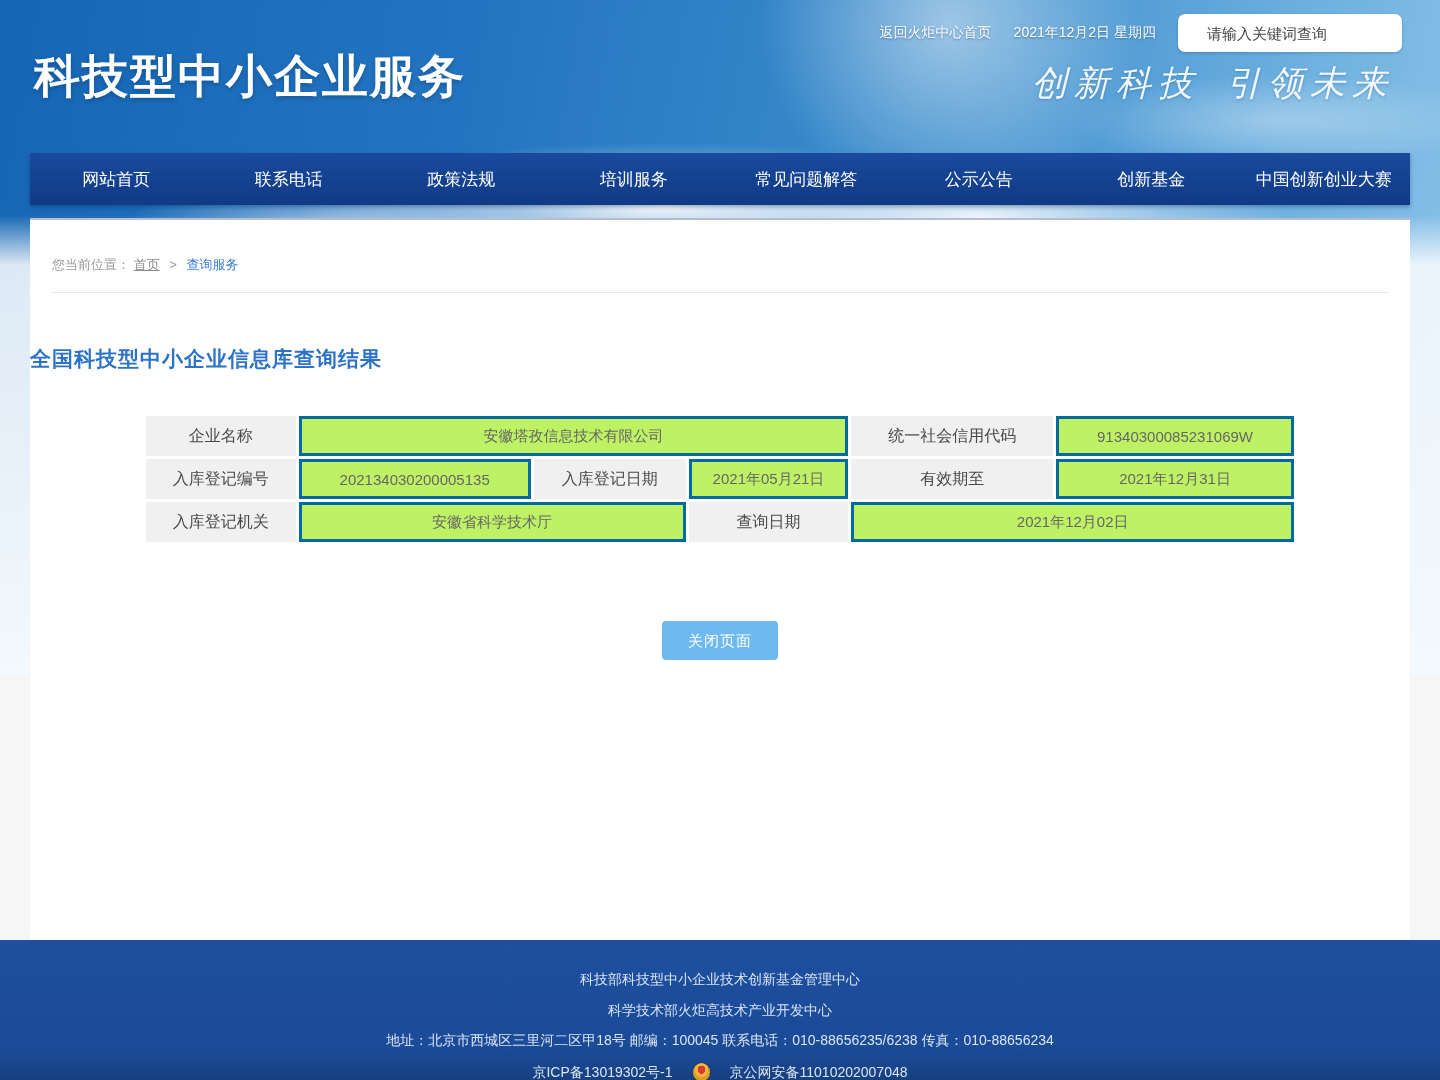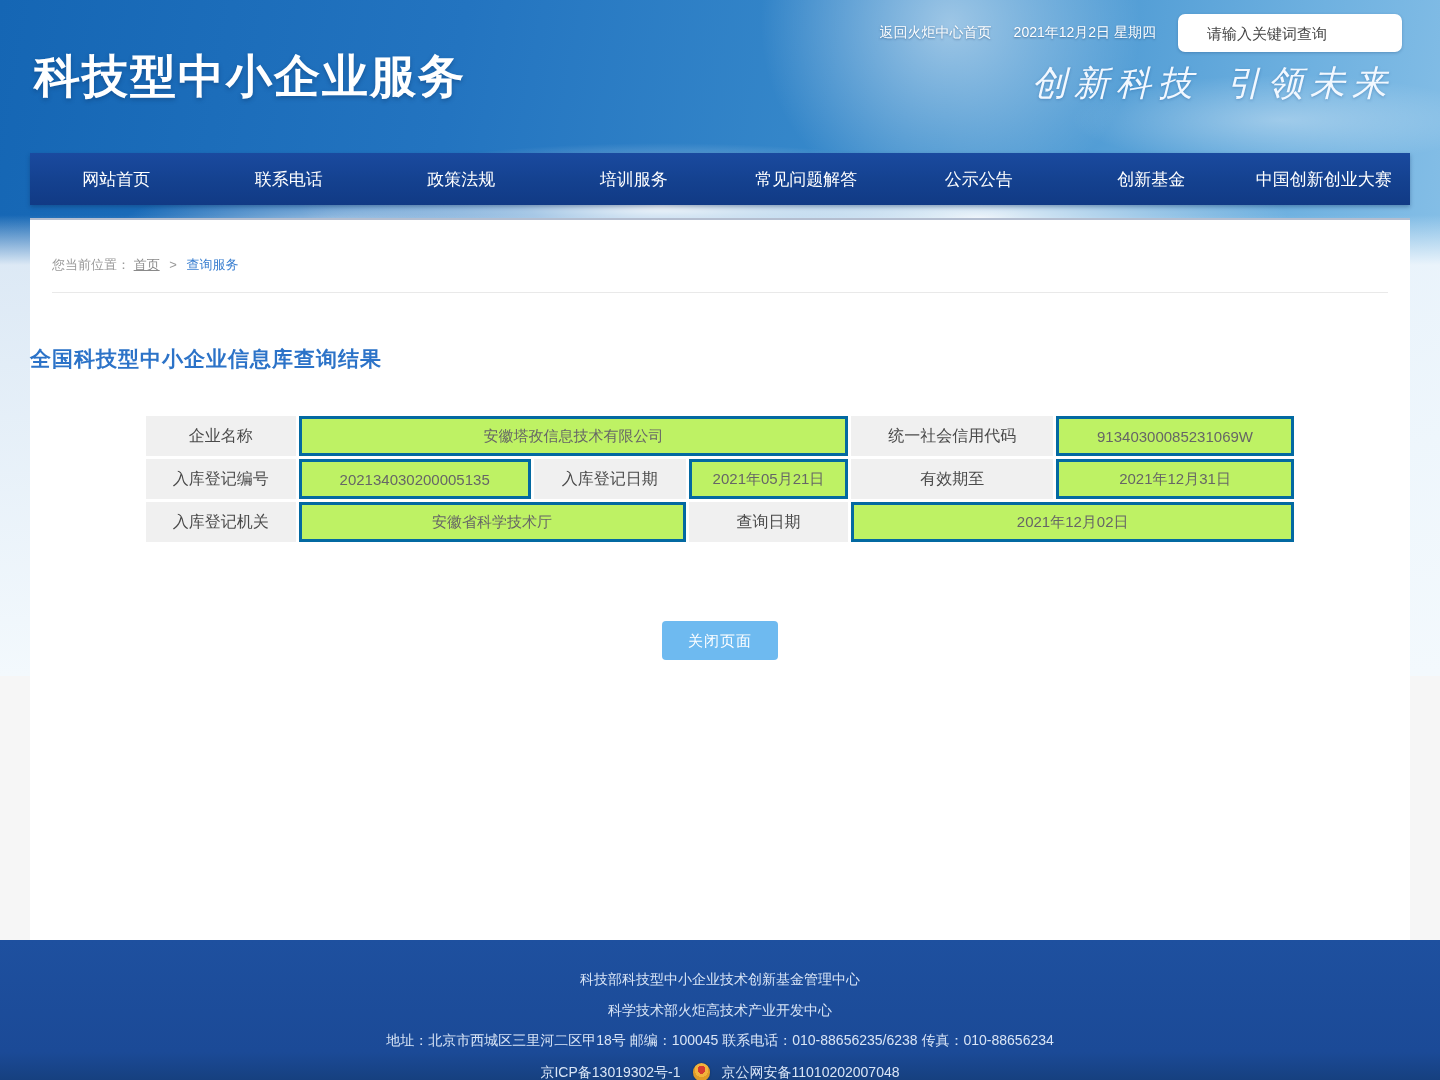--- a/index.html
+++ b/index.html
@@ -110,21 +110,21 @@
 
   
   .footer {
     position: absolute; left: 0; top: 940px; width: 1440px; height: 140px;
     background: linear-gradient(180deg, #1e509f 0%, #1b4a97 80%, #16407f 100%);
     text-align: center; color: #d9e5f6;
   }
   .footer-line { font-size: 14px; margin-top: 0; line-height: 1; }
   .footer-line.l1 { padding-top: 33px; font-family: Liberation Serif, serif; }
   .footer-line + .footer-line { margin-top: 16px; }
-  .footer-line.l4 { display: flex; align-items: center; justify-content: center; gap: 12px; }
+  .footer-line.l4 { display: flex; align-items: center; justify-content: center; gap: 20px; }
   .footer-link { color: #d9e5f6; cursor: pointer; }
   .psb-emblem {
     display: inline-block; width: 17px; height: 18px; border-radius: 50% 50% 46% 46%;
     background: radial-gradient(circle at 50% 38%, #d63b2f 0 4px, #f2b33c 4px 7px, #e09b27 7px 100%);
     box-shadow: 0 0 2px rgba(0,0,0,0.4);
   }
 </style>
 </head>
 <body>
 

